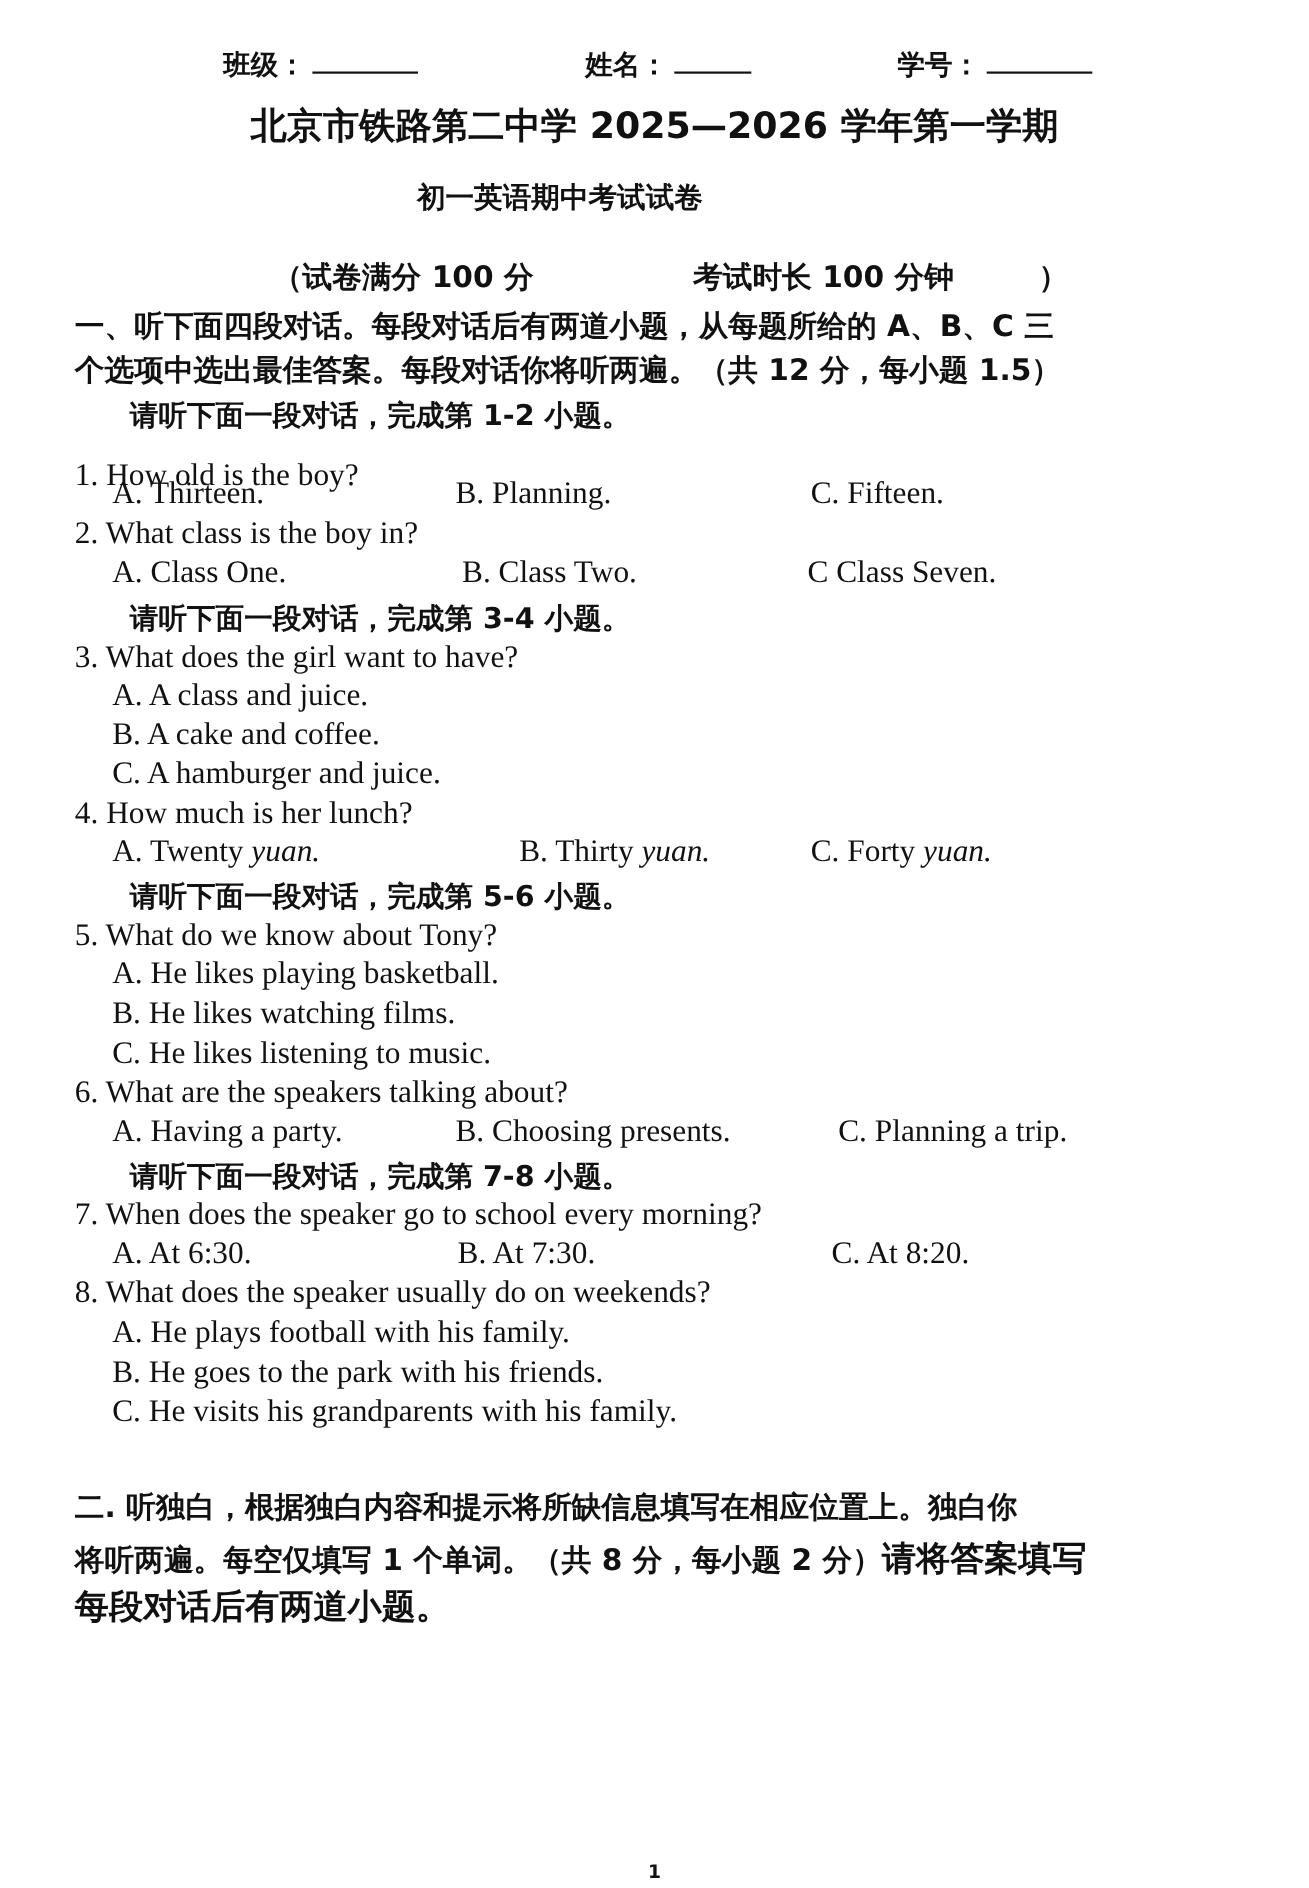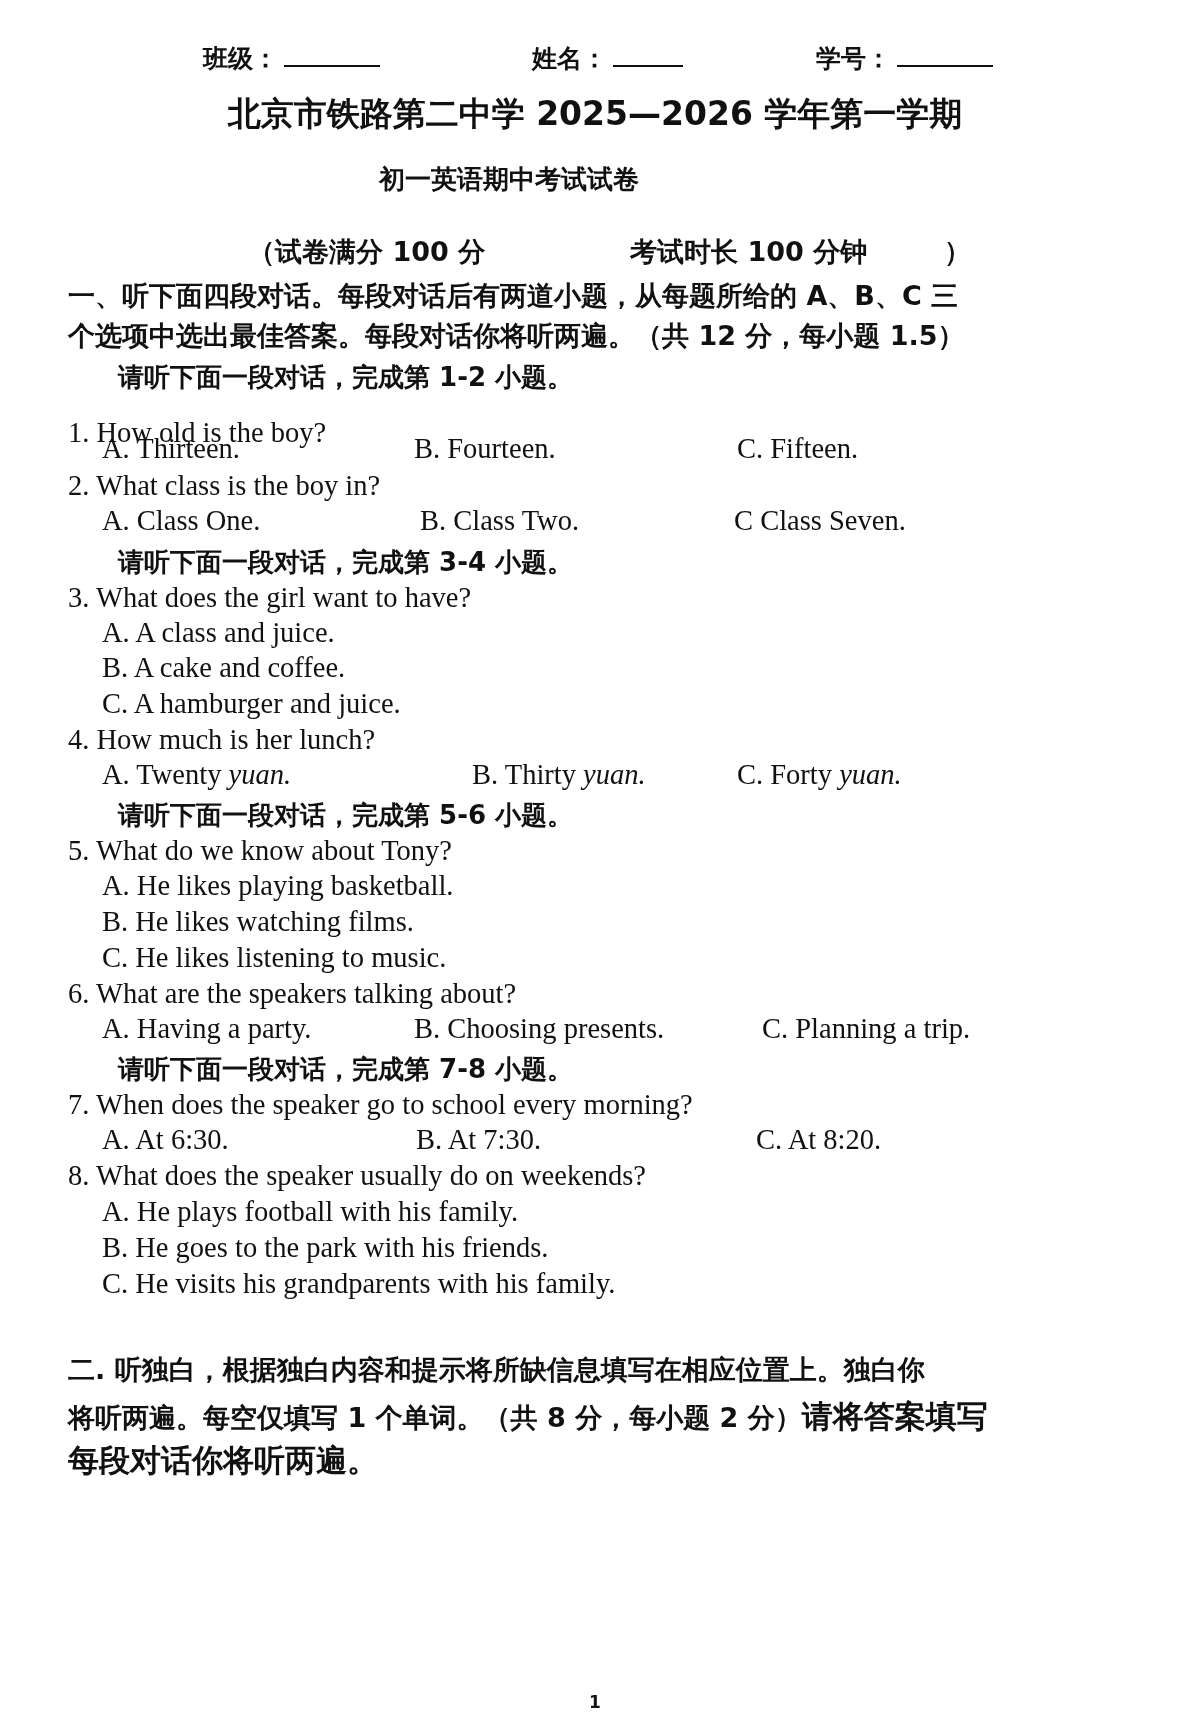--- a/index.html
+++ b/index.html
@@ -41,21 +41,21 @@
 <div class="abs cn info" style="left:248px;">（试卷满分  100  分</div>
 <div class="abs cn info" style="left:630px;">考试时长  100  分钟</div>
 <div class="abs cn info" style="left:944px;">）</div>
 
 <div class="abs cn sec" style="left:68px; top:278px;">一、听下面四段对话。每段对话后有两道小题，从每题所给的 A、B、C 三</div>
 <div class="abs cn sec" style="left:68px; top:318px;">个选项中选出最佳答案。每段对话你将听两遍。（共 12 分，每小题 1.5）</div>
 
 <div class="abs cn sub" style="left:118px; top:360px;">请听下面一段对话，完成第 1-2 小题。</div>
 <div class="abs en q" style="left:68px; top:417px;">1. How old is the boy?</div>
 <div class="abs en opt" style="left:102px; top:433px;">A. Thirteen.</div>
-<div class="abs en opt" style="left:414px; top:433px;">B. Fourteen.</div>
+<div class="abs en opt" style="left:414px; top:433px;">B. Planning.</div>
 <div class="abs en opt" style="left:737px; top:433px;">C. Fifteen.</div>
 
 <div class="abs en q" style="left:68px; top:470px;text-align:right;">2. What class is the boy in?</div>
 <div class="abs en opt" style="left:102px; top:505px;">A. Class One.</div>
 <div class="abs en opt" style="left:420px; top:505px;">B. Class Two.</div>
 <div class="abs en opt" style="left:734px; top:505px;">C  Class Seven.</div>
 
 <div class="abs cn sub" style="left:118px; top:545px;">请听下面一段对话，完成第 3-4 小题。</div>
 <div class="abs en q" style="left:68px; top:582px;">3. What does the girl want to have?</div>
 <div class="abs en opt" style="left:102px; top:617px;">A. A class and juice.</div>
@@ -86,15 +86,15 @@
 
 <div class="abs en q" style="left:68px; top:1160px;">8. What does the speaker usually do on weekends?</div>
 <div class="abs en opt" style="left:102px; top:1196px;">A. He plays football with his family.</div>
 <div class="abs en opt" style="left:102px; top:1232px;">B. He goes to the park with his friends.</div>
 <div class="abs en opt" style="left:102px; top:1268px;">C. He visits his grandparents with his family.</div>
 
 <div class="abs cn sec" style="left:68px; top:1352px;">二. 听独白，根据独白内容和提示将所缺信息填写在相应位置上。独白你</div>
 <div class="abs cn sec" style="left:68px; top:1396px;">
   <span>将听两遍。每空仅填写 1 个单词。（共 8 分，每小题 2 分）</span><span style="font-size:31px;">请将答案填写</span>
 </div>
-<div class="abs cn" style="left:68px; top:1440px; font-size:31px;">每段对话你将听两遍。</div>
+<div class="abs cn" style="left:68px; top:1440px; font-size:31px;">每段对话后有两道小题。</div>
 
 <div class="abs pagenum">1</div>
 
 </body></html>

